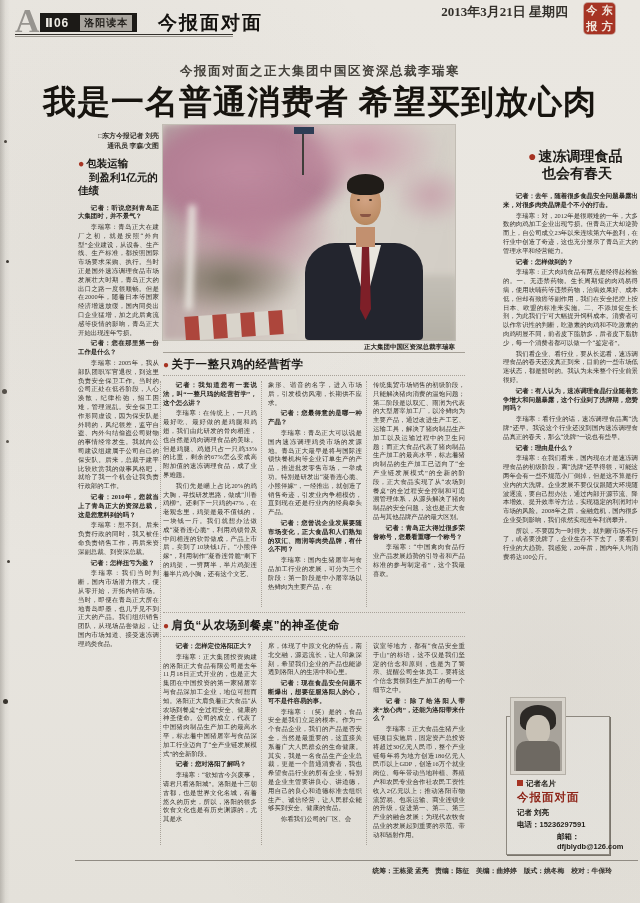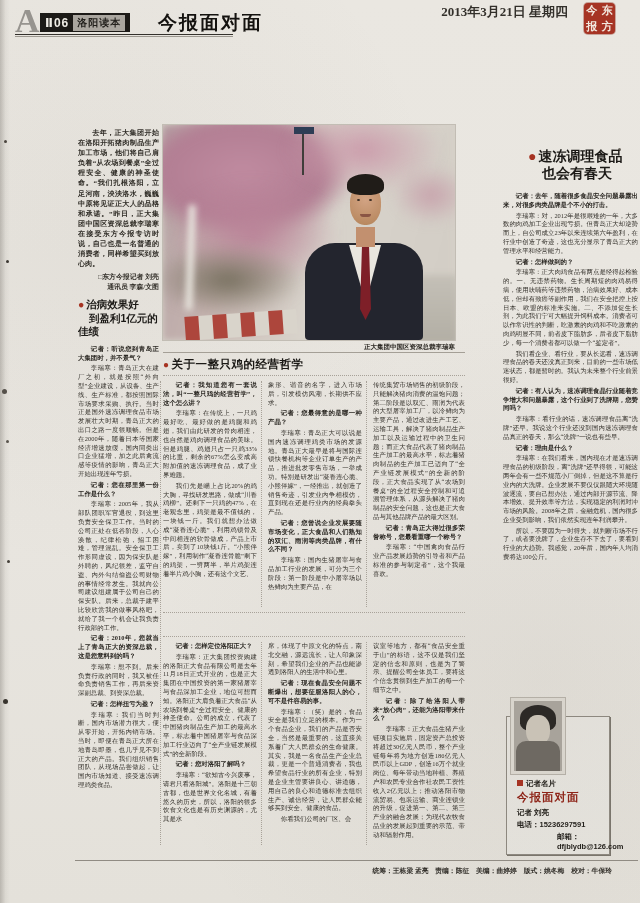--- a/index.html
+++ b/index.html
@@ -16,21 +16,21 @@
   .edge-smudge{left:0;top:0;width:10px;height:903px;
     background:linear-gradient(90deg,rgba(60,55,48,0.25),rgba(60,55,48,0.05) 55%,transparent);}
   .speck{width:3px;height:3px;background:#4a453e;border-radius:50%;
     box-shadow:2px 120px 0 #3c3832,-1px 250px 0 1px #55504a,3px 420px 0 #45403a,
       0px 560px 0 1px #38342e,2px 300px 0 #5a554e,614px 8px 0 #6a645c;}
 
   
   .brand-a{left:15px;top:4px;font-family:"Liberation Serif",serif;font-size:34px;
     font-weight:bold;color:#97948f;line-height:34px;}
   .brand-bar{left:40px;top:13px;height:19px;background:#1c1a17;color:#f0ede6;
-    display:flex;align-items:center;padding:0 5px;gap:4px;
+    display:flex;align-items:center;padding:0 5px;gap:11px;
     font-family:"Liberation Sans","DejaVu Sans",sans-serif;}
   .brand-no{font-size:12px;font-weight:bold;letter-spacing:1px;}
   .brand-region{background:#aaa69f;color:#211f1b;font-size:10px;font-weight:bold;
     padding:1px 4px;letter-spacing:1px;}
   .brand-title{left:158px;top:10px;font-size:19px;font-weight:900;color:#14120f;
     font-family:"Liberation Sans","DejaVu Sans",sans-serif;letter-spacing:2px;}
   .rule-dark{left:15px;top:34px;width:218px;height:1px;background:#34312c;}
   .rule-lite{left:15px;top:36px;width:218px;height:1px;background:#9b978f;}
   .date-line{right:72px;top:3px;font-size:13px;font-weight:bold;color:#33302b;}
   .seal{right:25px;top:3px;width:31px;height:31px;background:#a63424;border-radius:4px;
@@ -110,29 +110,30 @@
   <div class="abs rule-dark"></div>
   <div class="abs rule-lite"></div>
   <div class="abs date-line">2013年3月21日 星期四</div>
   <div class="abs seal">
     <span>今</span>
     <span>东</span>
     <span>报</span>
     <span>方</span>
   </div>
 
+  <div class="abs kicker">今报面对面之正大集团中国区资深总裁李瑞寒</div>
+  <div class="abs headline">我是一名普通消费者 希望买到放心肉</div>
 
   <div class="col" style="left:78px;top:128px;width:81px;height:718px;">
-    <p class="intro-p">去年，正大集团开始在洛阳开拓猪肉制品生产加工市场，他们将自己肩负着“从农场到餐桌”全过程安全、健康的神圣使命。“我们扎根洛阳，立足河南，泱泱洛水，巍巍中原将见证正大人的品格和承诺。”昨日，正大集团中国区资深总裁李瑞寒在接受东方今报专访时说，自己也是一名普通的消费者，同样希望买到放心肉。</p>
     <div class="byline">
       <div>□东方今报记者 刘亮</div>
       <div>通讯员 李森/文图</div>
     </div>
     <div class="inhead">
-      <span class="bullet">●</span><span>治病效果好</span><br>
+      <span class="bullet">●</span><span>包装运输</span><br>
       <span style="padding-left:11px;text-align:right;">到盈利1亿元的佳绩</span>
     </div>
     <p class="q">记者：听说您到青岛正大集团时，并不景气？</p>
     <p>李瑞寒：青岛正大在建厂之初，就是按照“外向型”企业建设，从设备、生产线、生产标准，都按照国际市场要求采购、执行。当时正是国外速冻调理食品市场发展壮大时期，青岛正大的出口之路一度很顺畅。但是在2000年，随着日本等国家经济增速放缓，国内同类出口企业猛增，加之此后禽流感等疫情的影响，青岛正大开始出现连年亏损。</p>
     <p class="q">记者：您在那里第一份工作是什么？</p>
     <p>李瑞寒：2005年，我从部队团职军官退役，到这里负责安全保卫工作。当时的公司正处在低谷阶段，人心涣散，纪律松弛，招工困难，管理混乱。安全保卫工作形同虚设，因为保安队是外聘的，风纪很差，监守自盗、内外勾结偷盗公司财物的事情经常发生。我就向公司建议组建属于公司自己的保安队。后来，总裁于建平比较欣赏我的做事风格吧，就给了我一个机会让我负责行政部的工作。</p>
     <p class="q">记者：2010年，您就当上了青岛正大的资深总裁，这是您意料到的吗？</p>
     <p>李瑞寒：想不到。后来负责行政的同时，我又被任命负责销售工作，再后来资深副总裁、到资深总裁。</p>
     <p class="q">记者：怎样扭亏为盈？</p>
     <p>李瑞寒：我们当时判断，国内市场潜力很大，便从零开始，开拓内销市场。当时，即便在青岛正大所在地青岛即墨，也几乎见不到正大的产品。我们组织销售团队，从现场品尝做起，让国内市场知道、接受速冻调理鸡类食品。</p>
@@ -182,20 +183,23 @@
     <p>李瑞寒：国内生猪屠宰与食品加工行业的发展，可分为三个阶段：第一阶段是中小屠宰场以热鲜肉为主要产品，在</p>
   </div>
   <div class="v-dots" style="left:366px;top:381px;height:226px;"></div>
   <div class="col" style="left:373px;top:381px;width:92px;height:228px;">
     <p class="cont">传统集贸市场销售的初级阶段，只能解决猪肉消费的温饱问题；第二阶段是以双汇、雨润为代表的大型屠宰加工厂，以冷鲜肉为主要产品，通过改进生产工艺、运输工具，解决了猪肉制品生产加工以及运输过程中的卫生问题；而正大食品代表了猪肉制品生产加工的最高水平，标志着猪肉制品的生产加工已迈向了“全产业链发展模式”的全新的阶段，正大食品实现了从“农场到餐桌”的全过程安全控制和可追溯管理体系，从源头解决了猪肉制品的安全问题，这也是正大食品与其他品牌产品的最大区别。</p>
     <p class="q">记者：青岛正大得过很多荣誉称号，您最看重哪一个称号？</p>
     <p>李瑞寒：“中国禽肉食品行业产品发展趋势的引导者和产品标准的参与制定者”，这个我最喜欢。</p>
   </div>
 
   <div class="h-dots" style="left:163px;top:612px;width:302px;"></div>
+  <div class="sec-h" style="left:163px;top:618px;">
+    <span class="bullet">●</span><span>肩负“从农场到餐桌”的神圣使命</span>
+  </div>
   <div class="h-dots" style="left:163px;top:636px;width:302px;"></div>
 
   <div class="col" style="left:163px;top:642px;width:94px;height:205px;">
     <p class="q">记者：怎样定位洛阳正大？</p>
     <p>李瑞寒：正大集团投资购建的洛阳正大食品有限公司是去年11月18日正式开业的，也是正大集团在中国投资的第一家猪屠宰与食品深加工企业，地位可想而知。洛阳正大肩负着正大食品“从农场到餐桌”全过程安全、健康的神圣使命。公司的成立，代表了中国猪肉制品生产加工的最高水平，标志着中国猪屠宰与食品深加工行业迈向了“全产业链发展模式”的全新阶段。</p>
     <p class="q">记者：您对洛阳了解吗？</p>
     <p>李瑞寒：“欲知古今兴废事，请君只看洛阳城”。洛阳是十三朝古都，也是世界文化名城，有着悠久的历史，所以，洛阳的很多饮食文化也是有历史渊源的，尤其是水</p>
   </div>
   <div class="v-dots" style="left:261px;top:642px;height:203px;"></div>
   <div class="col" style="left:268px;top:642px;width:94px;height:205px;">

